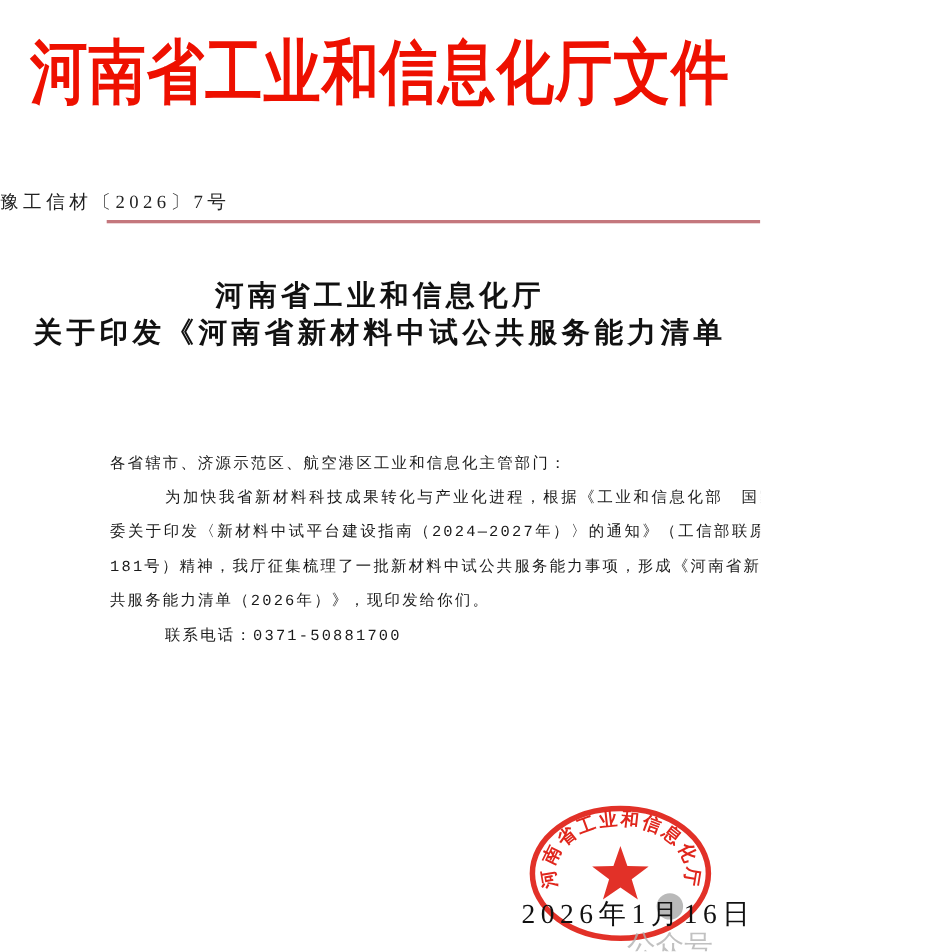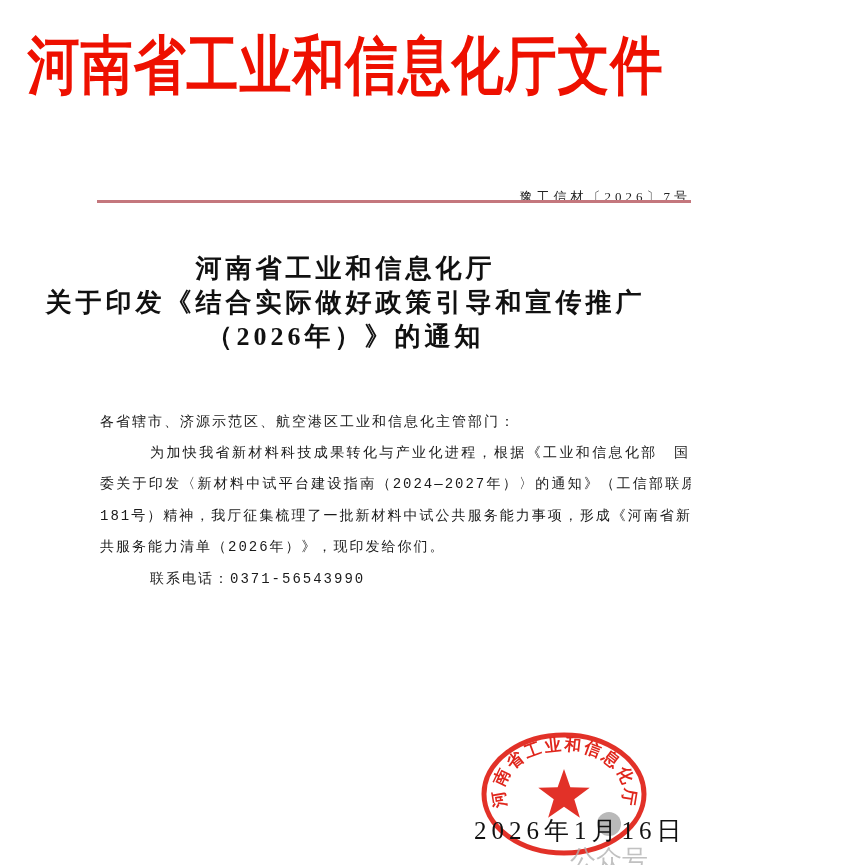--- a/index.html
+++ b/index.html
@@ -25,23 +25,23 @@
     letter-spacing: 1px;
     transform: scaleY(1.22);
     transform-origin: center top;
     white-space: nowrap;
   }
 
   
   .doc-number {
     position: absolute;
     left: 0; right: 0;
-    top: 188px;
-    text-align: right;
-    font-size: 13px;
+    top: 172px;
+    text-align: left;
+    font-size: 17px;
     letter-spacing: 4px;
     color: #222222;
   }
 
   
   .red-rule {
     position: absolute;
     left: 97px;
     top: 200px;
     width: 674px;
@@ -128,28 +128,27 @@
 <div class="page">
 
   <div class="red-header">河南省工业和信息化厅文件</div>
 
   <div class="doc-number">豫工信材〔2026〕7号</div>
 
   <div class="red-rule"></div>
 
   <div class="doc-title">
     <div>河南省工业和信息化厅</div>
-    <div>关于印发《结合实际做好政策引导和宣传推广</div>
-    <div>（2026年）》的通知</div>
+    <div>关于印发《河南省新材料中试公共服务能力清单</div>
   </div>
 
   <div class="body-text">
     <p>各省辖市、济源示范区、航空港区工业和信息化主管部门：</p>
     <p class="indent">为加快我省新材料科技成果转化与产业化进程，根据《工业和信息化部　国家发展改革委关于印发〈新材料中试平台建设指南（2024—2027年）〉的通知》（工信部联原〔2024〕181号）精神，我厅征集梳理了一批新材料中试公共服务能力事项，形成《河南省新材料中试公共服务能力清单（2026年）》，现印发给你们。</p>
-    <p class="indent">联系电话：0371-56543990</p>
+    <p class="indent">联系电话：0371-50881700</p>
   </div>
 
   <svg class="seal" width="172" height="132" viewBox="0 0 172 132">
     <ellipse cx="86" cy="64" rx="80" ry="59" fill="none" stroke="#e0261c" stroke-width="5" stroke-opacity="0.95"></ellipse>
     <path id="sealArc" d="M 29.6 76.4 A 60 42 0 1 1 142.4 76.4" fill="none"></path>
     <text font-size="16.5" fill="#e0261c" letter-spacing="2.5" font-weight="bold" font-family="Liberation Serif, DejaVu Serif, serif">
       <textPath href="#sealArc" startOffset="50%" text-anchor="middle">河南省工业和信息化厅</textPath>
     </text>
     <polygon fill="#e0261c" fill-opacity="0.95" points="86,39 92.35,57.26 111.68,57.66 96.27,69.34 101.87,87.84 86,76.8 70.13,87.84 75.73,69.34 60.32,57.66 79.65,57.26"></polygon>
   </svg>

